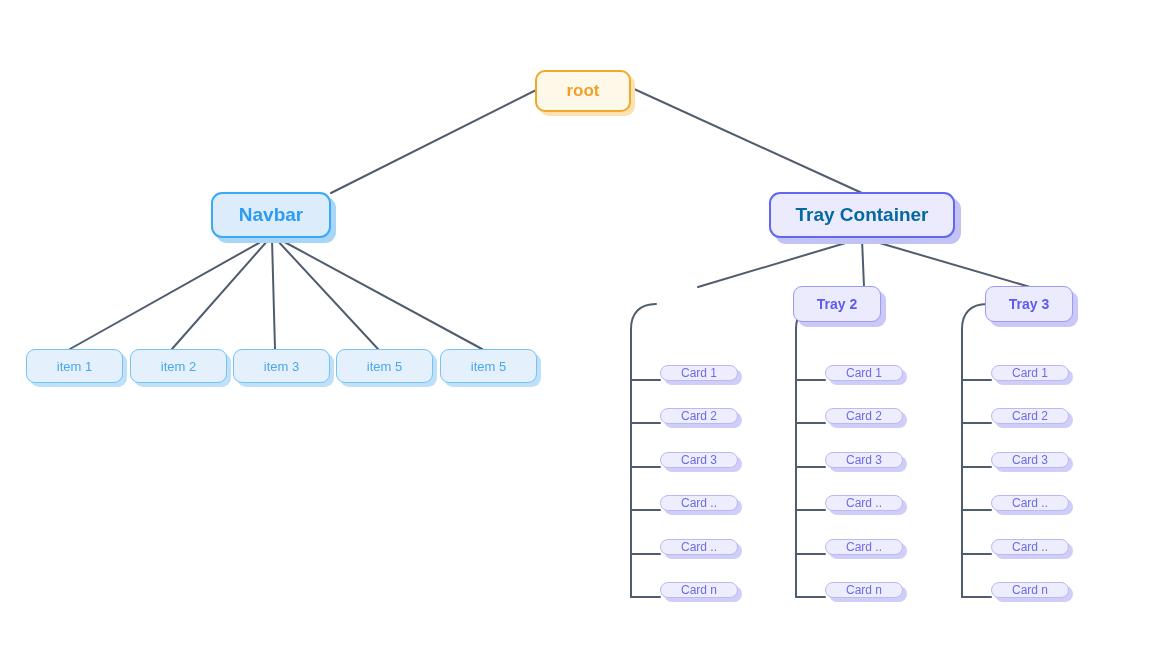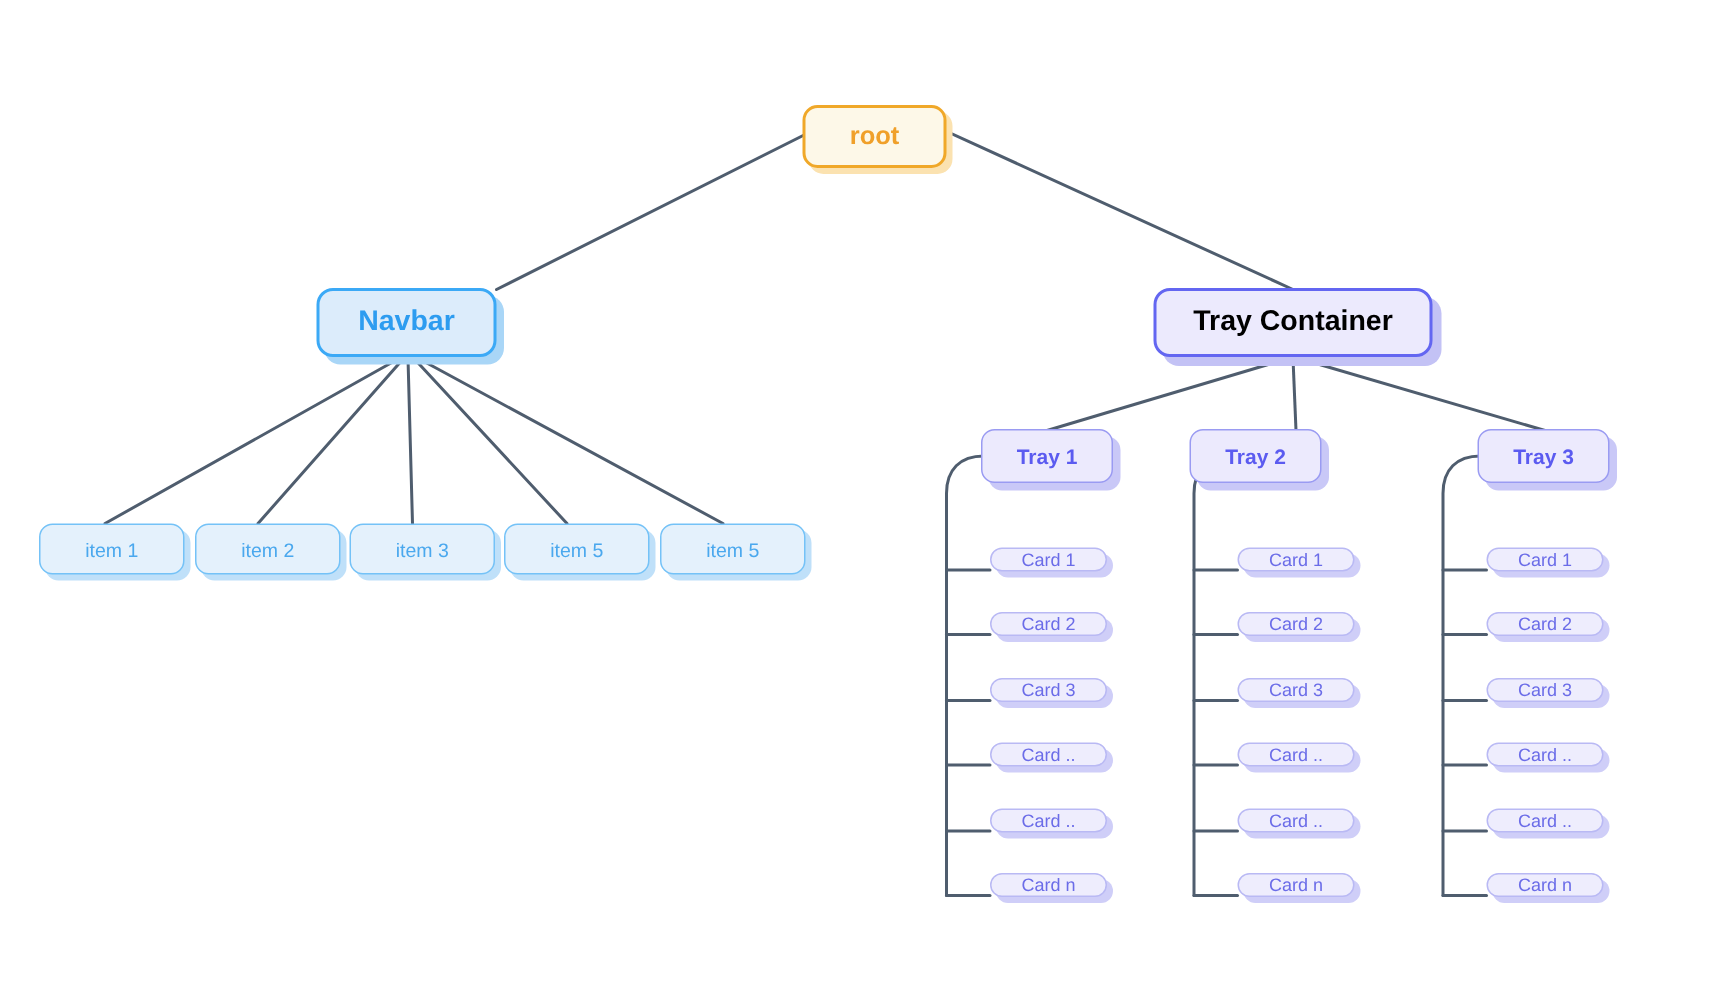--- a/index.html
+++ b/index.html
@@ -72,21 +72,21 @@
 
   
   .node.traycontainer {
     left: 769px;
     top: 192px;
     width: 186px;
     height: 46px;
     border: 2px solid #6366f1;
     border-radius: 11px;
     background: #eceafd;
-    color: #000000;
+    color: #0369a1;
     font-size: 19px;
     font-weight: 700;
     box-shadow: 6px 6px 0 0 #c3c2f5;
   }
 
   
   .node.item {
     top: 349px;
     width: 97px;
     height: 34px;
@@ -178,21 +178,20 @@
   <div class="node navbar">Navbar</div>
 
   <div class="node traycontainer">Tray Container</div>
 
   <div class="node item" style="left:26px">item 1</div>
   <div class="node item" style="left:130px">item 2</div>
   <div class="node item" style="left:233px">item 3</div>
   <div class="node item" style="left:336px">item 5</div>
   <div class="node item" style="left:440px">item 5</div>
 
-  <div class="node tray" style="left:654px">Tray 1</div>
   <div class="node tray" style="left:793px">Tray 2</div>
   <div class="node tray" style="left:985px">Tray 3</div>
 
   <div class="node card" style="left:660px;top:365px">Card 1</div>
   <div class="node card" style="left:660px;top:408px">Card 2</div>
   <div class="node card" style="left:660px;top:452px">Card 3</div>
   <div class="node card" style="left:660px;top:495px">Card ..</div>
   <div class="node card" style="left:660px;top:539px">Card ..</div>
   <div class="node card" style="left:660px;top:582px">Card n</div>
 

